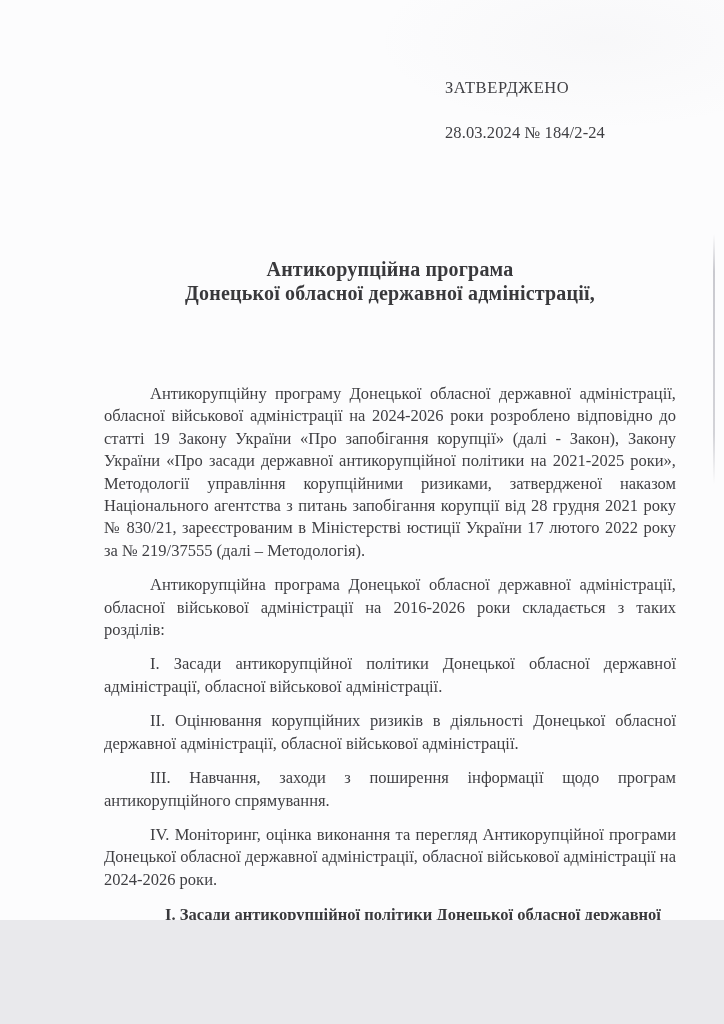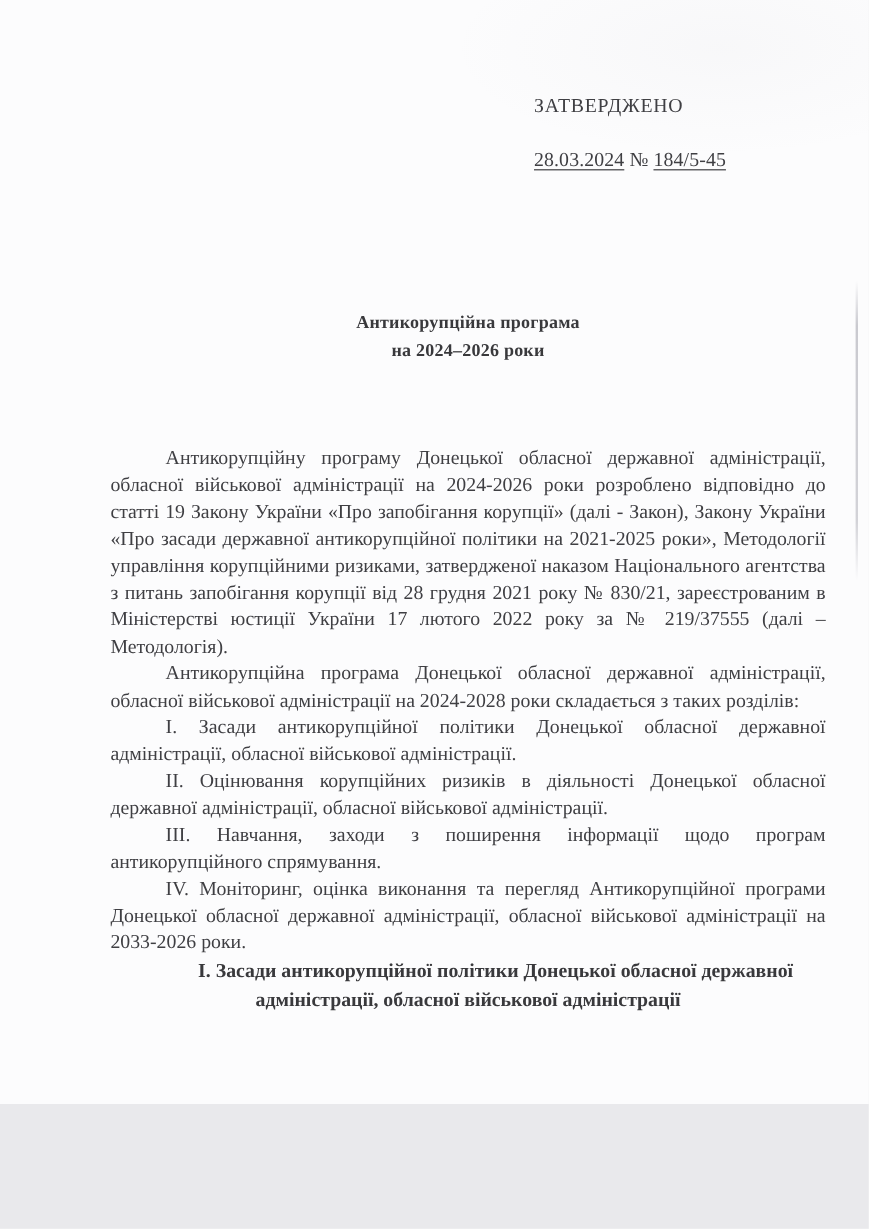--- a/index.html
+++ b/index.html
@@ -30,67 +30,67 @@
     background: linear-gradient(to right, rgba(140,140,150,0), rgba(140,140,150,0.25), rgba(140,140,150,0));
   }
   .approval {
     position: absolute; left: 445px; top: 77px;
     width: 256px;
     font-size: 16.5px; line-height: 22.3px;
     letter-spacing: 0.1px;
   }
   .approval .stamp { margin-bottom: 23px; letter-spacing: 0.6px; }
   .approval .dateline { white-space: nowrap; }
-  .u { text-decoration: underline; text-underline-offset: 3px; }
+  .u { text-underline-offset: 3px; }
   .title {
     position: absolute; left: 92px; top: 258px;
     width: 596px;
     text-align: center;
     font-weight: bold;
-    font-size: 15px; line-height: 23.5px;
+    font-size: 20px; line-height: 23.5px;
     color: #39393c;
     letter-spacing: 0.2px;
   }
   .bodytext {
     position: absolute; left: 92px; top: 371px;
     width: 596px;
     font-size: 16.5px; line-height: 22.4px;
     text-align: justify;
   }
-  .bodytext p { margin: 0; text-indent: 46px; }
+  .bodytext p { margin: 12px; text-indent: 46px; }
   .section-heading {
     margin-top: 28px;
     text-align: center;
     text-indent: 0;
     font-weight: bold;
     font-size: 16.5px; line-height: 24px;
     color: #39393c;
   }
 </style>
 </head>
 <body>
 
 <div class="sheet">
 
   <div class="scan-line"></div>
   <div class="scan-smudge"></div>
 
   <div class="approval">
     <div class="stamp">ЗАТВЕРДЖЕНО</div>
-    <div class="dateline"><span class="u">28.03.2024</span> <span>№</span> <span class="u">184/5-45</span></div>
+    <div class="dateline"><span class="u">28.03.2024</span> <span>№</span> <span class="u">184/2-24</span></div>
   </div>
 
   <div class="title">
     <div>Антикорупційна програма</div>
-    <div>на 2024–2026 роки</div>
+    <div>Донецької обласної державної адміністрації,</div>
   </div>
 
   <div class="bodytext">
     <p>Антикорупційну програму Донецької обласної державної адміністрації, обласної військової адміністрації на 2024-2026 роки розроблено відповідно до статті 19 Закону України «Про запобігання корупції» (далі - Закон), Закону України «Про засади державної антикорупційної політики на 2021-2025 роки», Методології управління корупційними ризиками, затвердженої наказом Національного агентства з питань запобігання корупції від 28 грудня 2021 року № 830/21, зареєстрованим в Міністерстві юстиції України 17 лютого 2022 року за № 219/37555 (далі – Методологія).</p>
-    <p>Антикорупційна програма Донецької обласної державної адміністрації, обласної військової адміністрації на 2024-2028 роки складається з таких розділів:</p>
+    <p>Антикорупційна програма Донецької обласної державної адміністрації, обласної військової адміністрації на 2016-2026 роки складається з таких розділів:</p>
     <p>I. Засади антикорупційної політики Донецької обласної державної адміністрації, обласної військової адміністрації.</p>
     <p>II. Оцінювання корупційних ризиків в діяльності Донецької обласної державної адміністрації, обласної військової адміністрації.</p>
     <p>III. Навчання, заходи з поширення інформації щодо програм антикорупційного спрямування.</p>
-    <p>IV. Моніторинг, оцінка виконання та перегляд Антикорупційної програми Донецької обласної державної адміністрації, обласної військової адміністрації на 2033-2026 роки.</p>
+    <p>IV. Моніторинг, оцінка виконання та перегляд Антикорупційної програми Донецької обласної державної адміністрації, обласної військової адміністрації на 2024-2026 роки.</p>
     <p class="section-heading">I. Засади антикорупційної політики Донецької обласної державної адміністрації, обласної військової адміністрації</p>
   </div>
 
 </div>
 
 </body></html>

